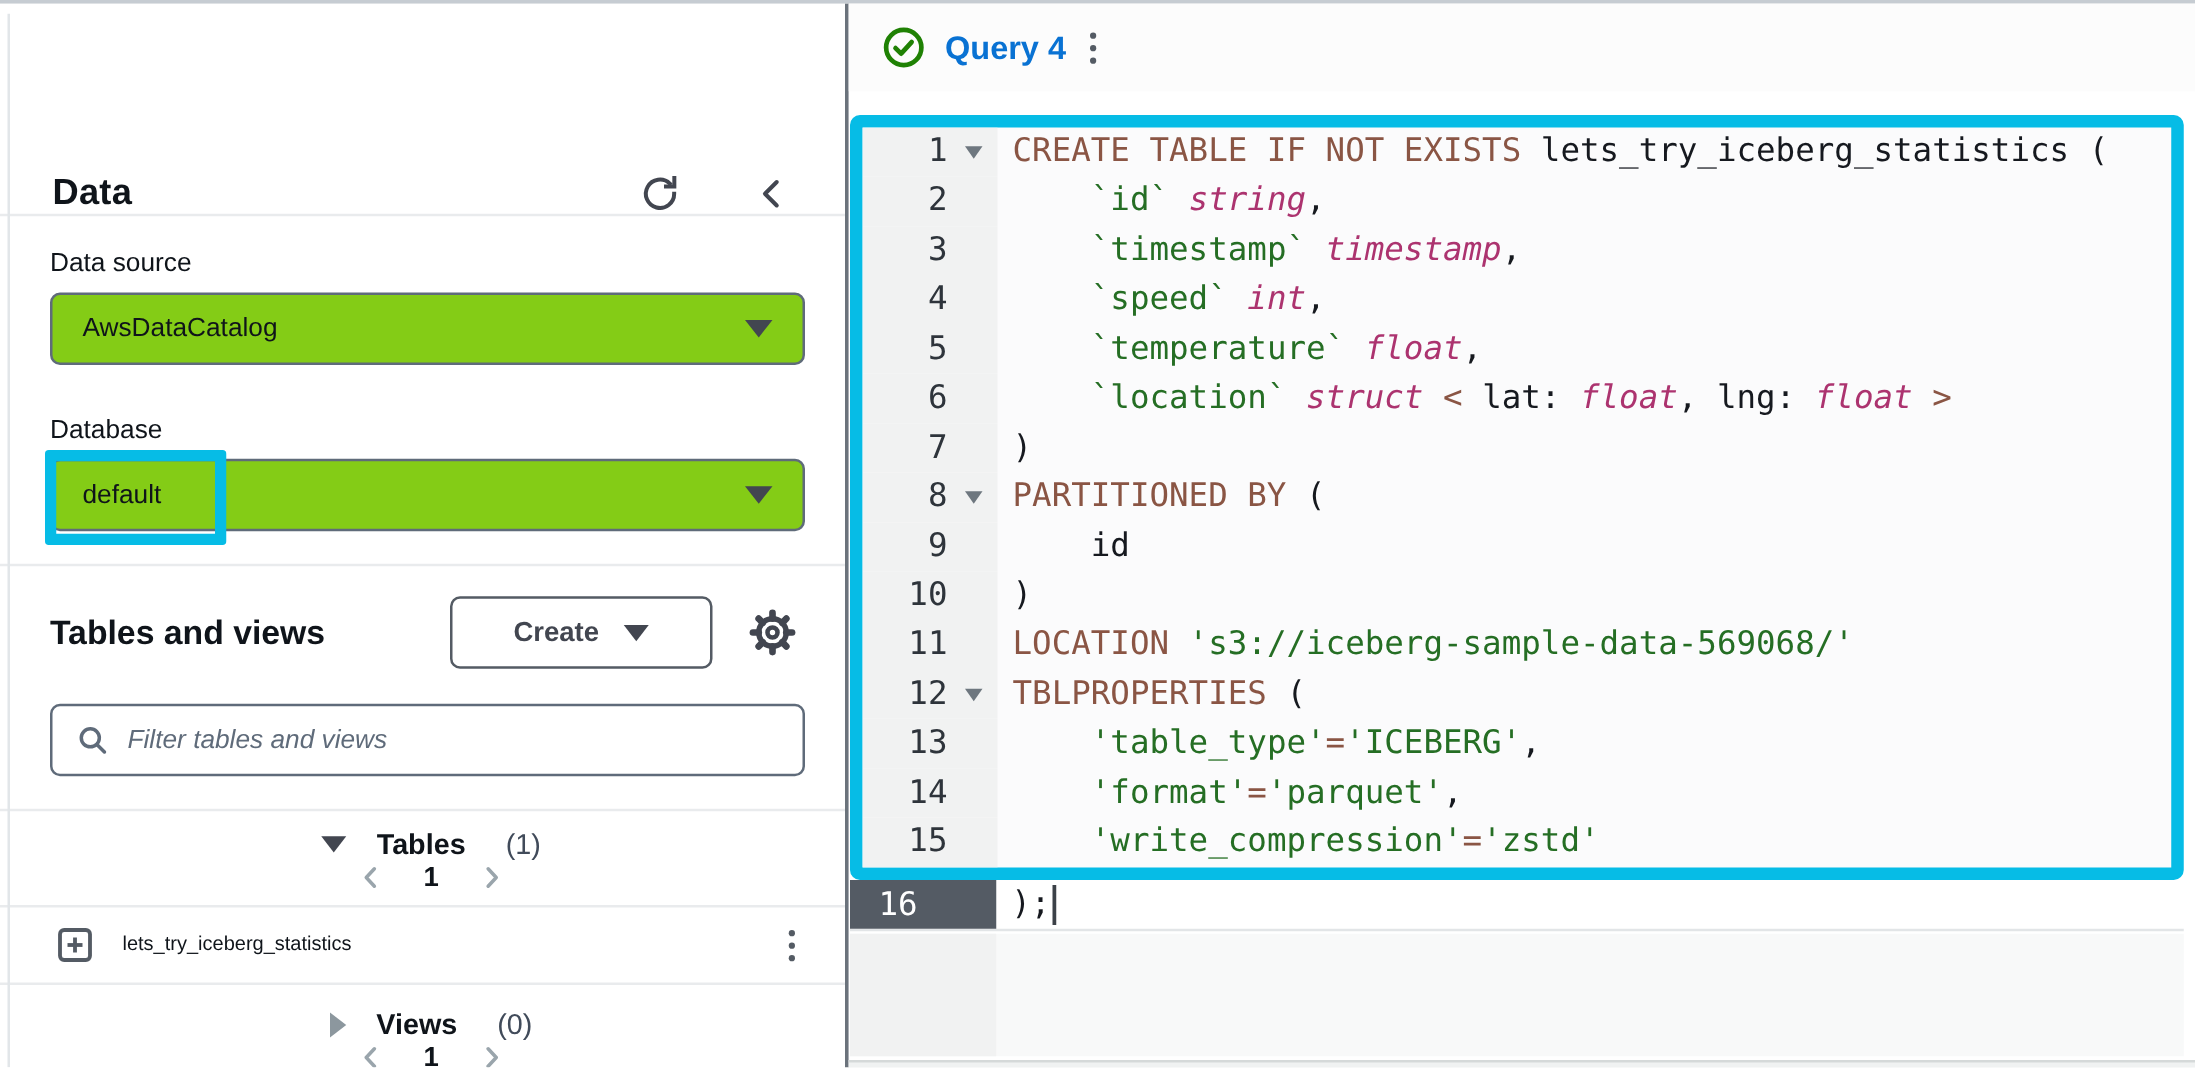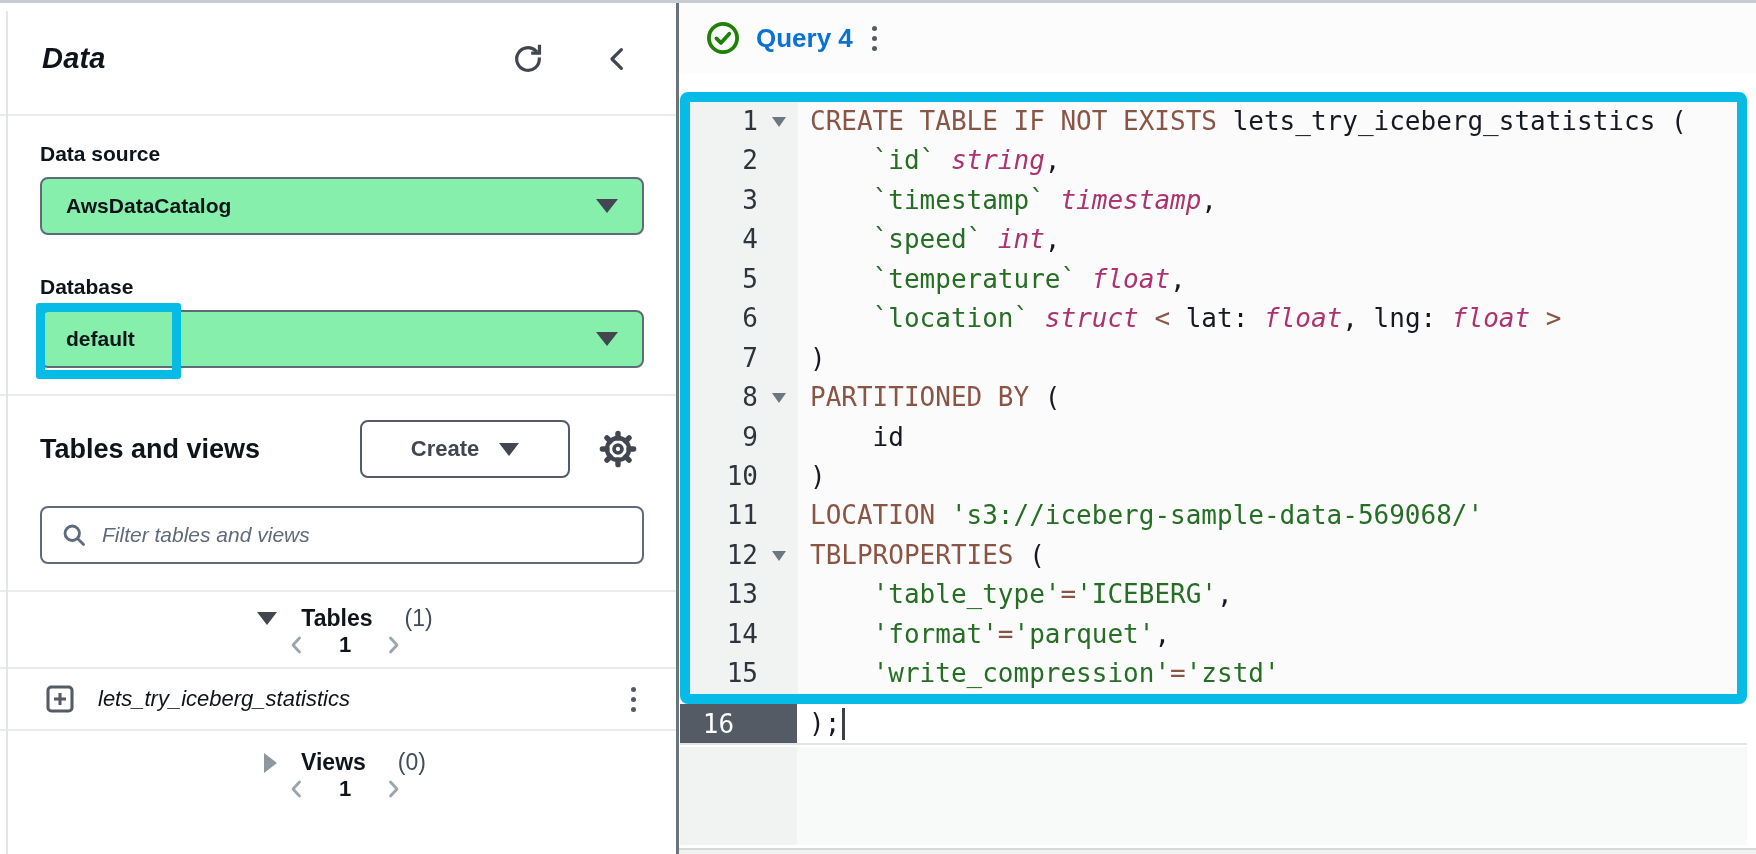--- a/index.html
+++ b/index.html
@@ -4,30 +4,30 @@
 <style>
   * { margin:0; padding:0; box-sizing:border-box; }
   html,body { width:1756px; height:854px; overflow:hidden; background:#fff;
               font-family:"Liberation Sans", sans-serif; color:#0f141a; }
   .top-border { height:3px; background:#c6ccd2; }
   .app { display:flex; height:851px; }
 
   
   .sidebar { width:676px; position:relative; background:#fff; overflow:hidden; flex:none; }
   .sidebar::before { content:""; position:absolute; left:6px; top:8px; bottom:0; width:2px; background:#e2e6e9; }
-  .panel-header { height:111px; display:flex; align-items:center; justify-content:space-between;
-                  padding:0 44px 0 42px;font-style:italic; }
+  .panel-header { height:168px; display:flex; align-items:flex-end; justify-content:space-between;
+                  padding:0 44px 0 42px; }
   .panel-header h1 { font-size:29px; font-weight:bold; letter-spacing:0.2px; }
   .header-icons { display:flex; align-items:center; gap:58px; }
   .icon-btn { background:none; border:none; cursor:pointer; display:flex; align-items:center; }
   .sep { height:2px; background:#e9ebed; }
 
-  .form-section { padding:26px 0 26px 40px;font-weight:bold; }
+  .form-section { padding:26px 0 26px 40px; }
   .field-label { font-size:21px; margin-bottom:11px; color:#0f141a; }
-  .select { width:604px; height:58px; border:2px solid #5f6b7a; border-radius:8px; background:#86efac;
+  .select { width:604px; height:58px; border:2px solid #5f6b7a; border-radius:8px; background:#84cc16;
             display:flex; align-items:center; justify-content:space-between; padding:0 24px;
             font-size:21px; position:relative; cursor:pointer; }
   .db-label { margin-top:40px; }
   .tri-down { width:0; height:0; border-left:11px solid transparent; border-right:11px solid transparent;
               border-top:14px solid #424650; }
   .annotation-db { position:absolute; left:-6px; top:-9px; width:145px; height:76px;
                    border:9px solid #06bce6; border-radius:3px; pointer-events:none; }
 
   .tables-header { margin-top:24px; padding:0 38px 0 40px; display:flex; align-items:center;
                    justify-content:space-between; height:58px; }
@@ -55,21 +55,21 @@
   .lr-left .caret-right { width:0; height:0; border-top:10px solid transparent; border-bottom:10px solid transparent;
                           border-left:13px solid #8c979e; }
   .lr-title { font-size:23px; font-weight:bold; }
   .lr-count { font-size:23px; color:#414b5a; margin-left:8px; font-weight:normal; }
   .pager { display:flex; align-items:center; gap:30px; }
   .pager .page-num { font-size:22px; font-weight:bold; }
 
   .table-item { margin-top:10px; height:64px; border-top:2px solid #e9ebed; border-bottom:2px solid #e9ebed;
                 display:flex; align-items:center; padding:0 36px 0 44px; justify-content:space-between; }
   .ti-left { display:flex; align-items:center; gap:22px; }
-  .ti-label { font-size:22px;font-style:italic; }
+  .ti-label { font-size:16px; }
 
   .kebab { display:flex; flex-direction:column; gap:5px; background:none; border:none; cursor:pointer; padding:4px; }
   .kebab i { width:5px; height:5px; border-radius:50%; background:#545b64; display:block; }
 
   
   .splitter { width:3px; background:#6b737c; cursor:col-resize; flex:none; }
 
   
   .editor { flex:1; position:relative; background:#fff; }
   .tab-bar { height:70px; display:flex; align-items:center; gap:15px; padding-left:26px; background:#fcfcfc; }

